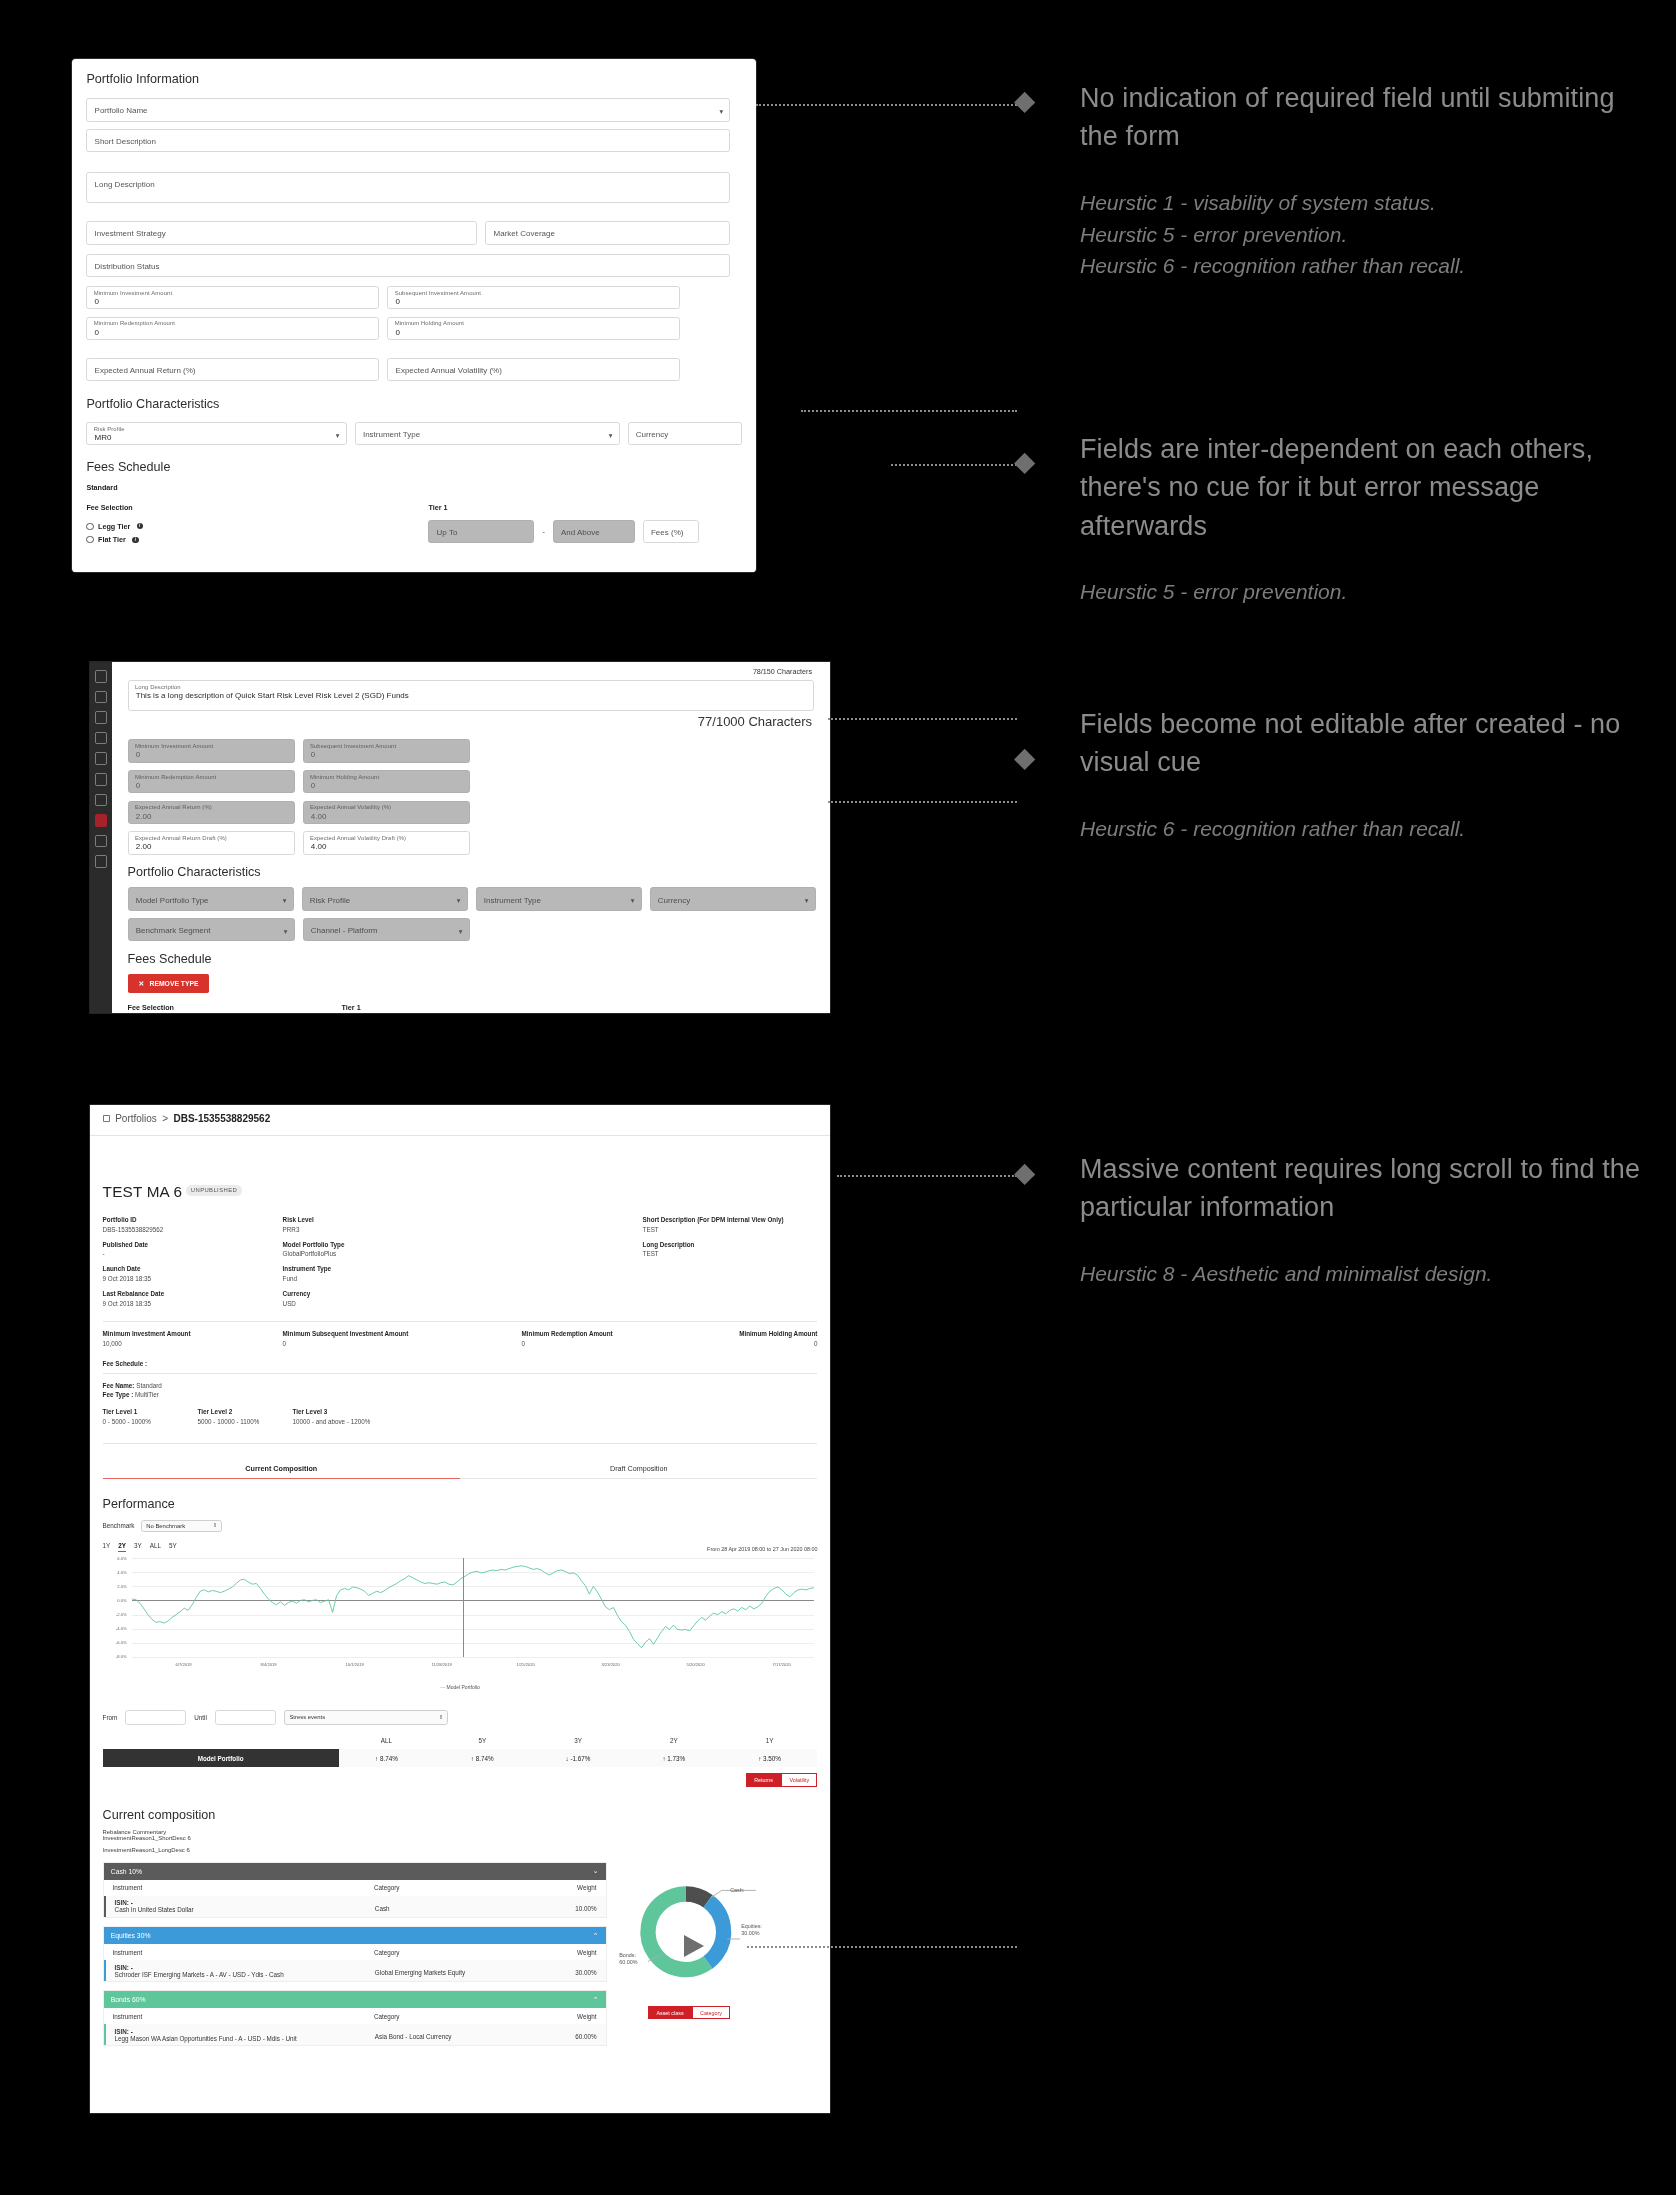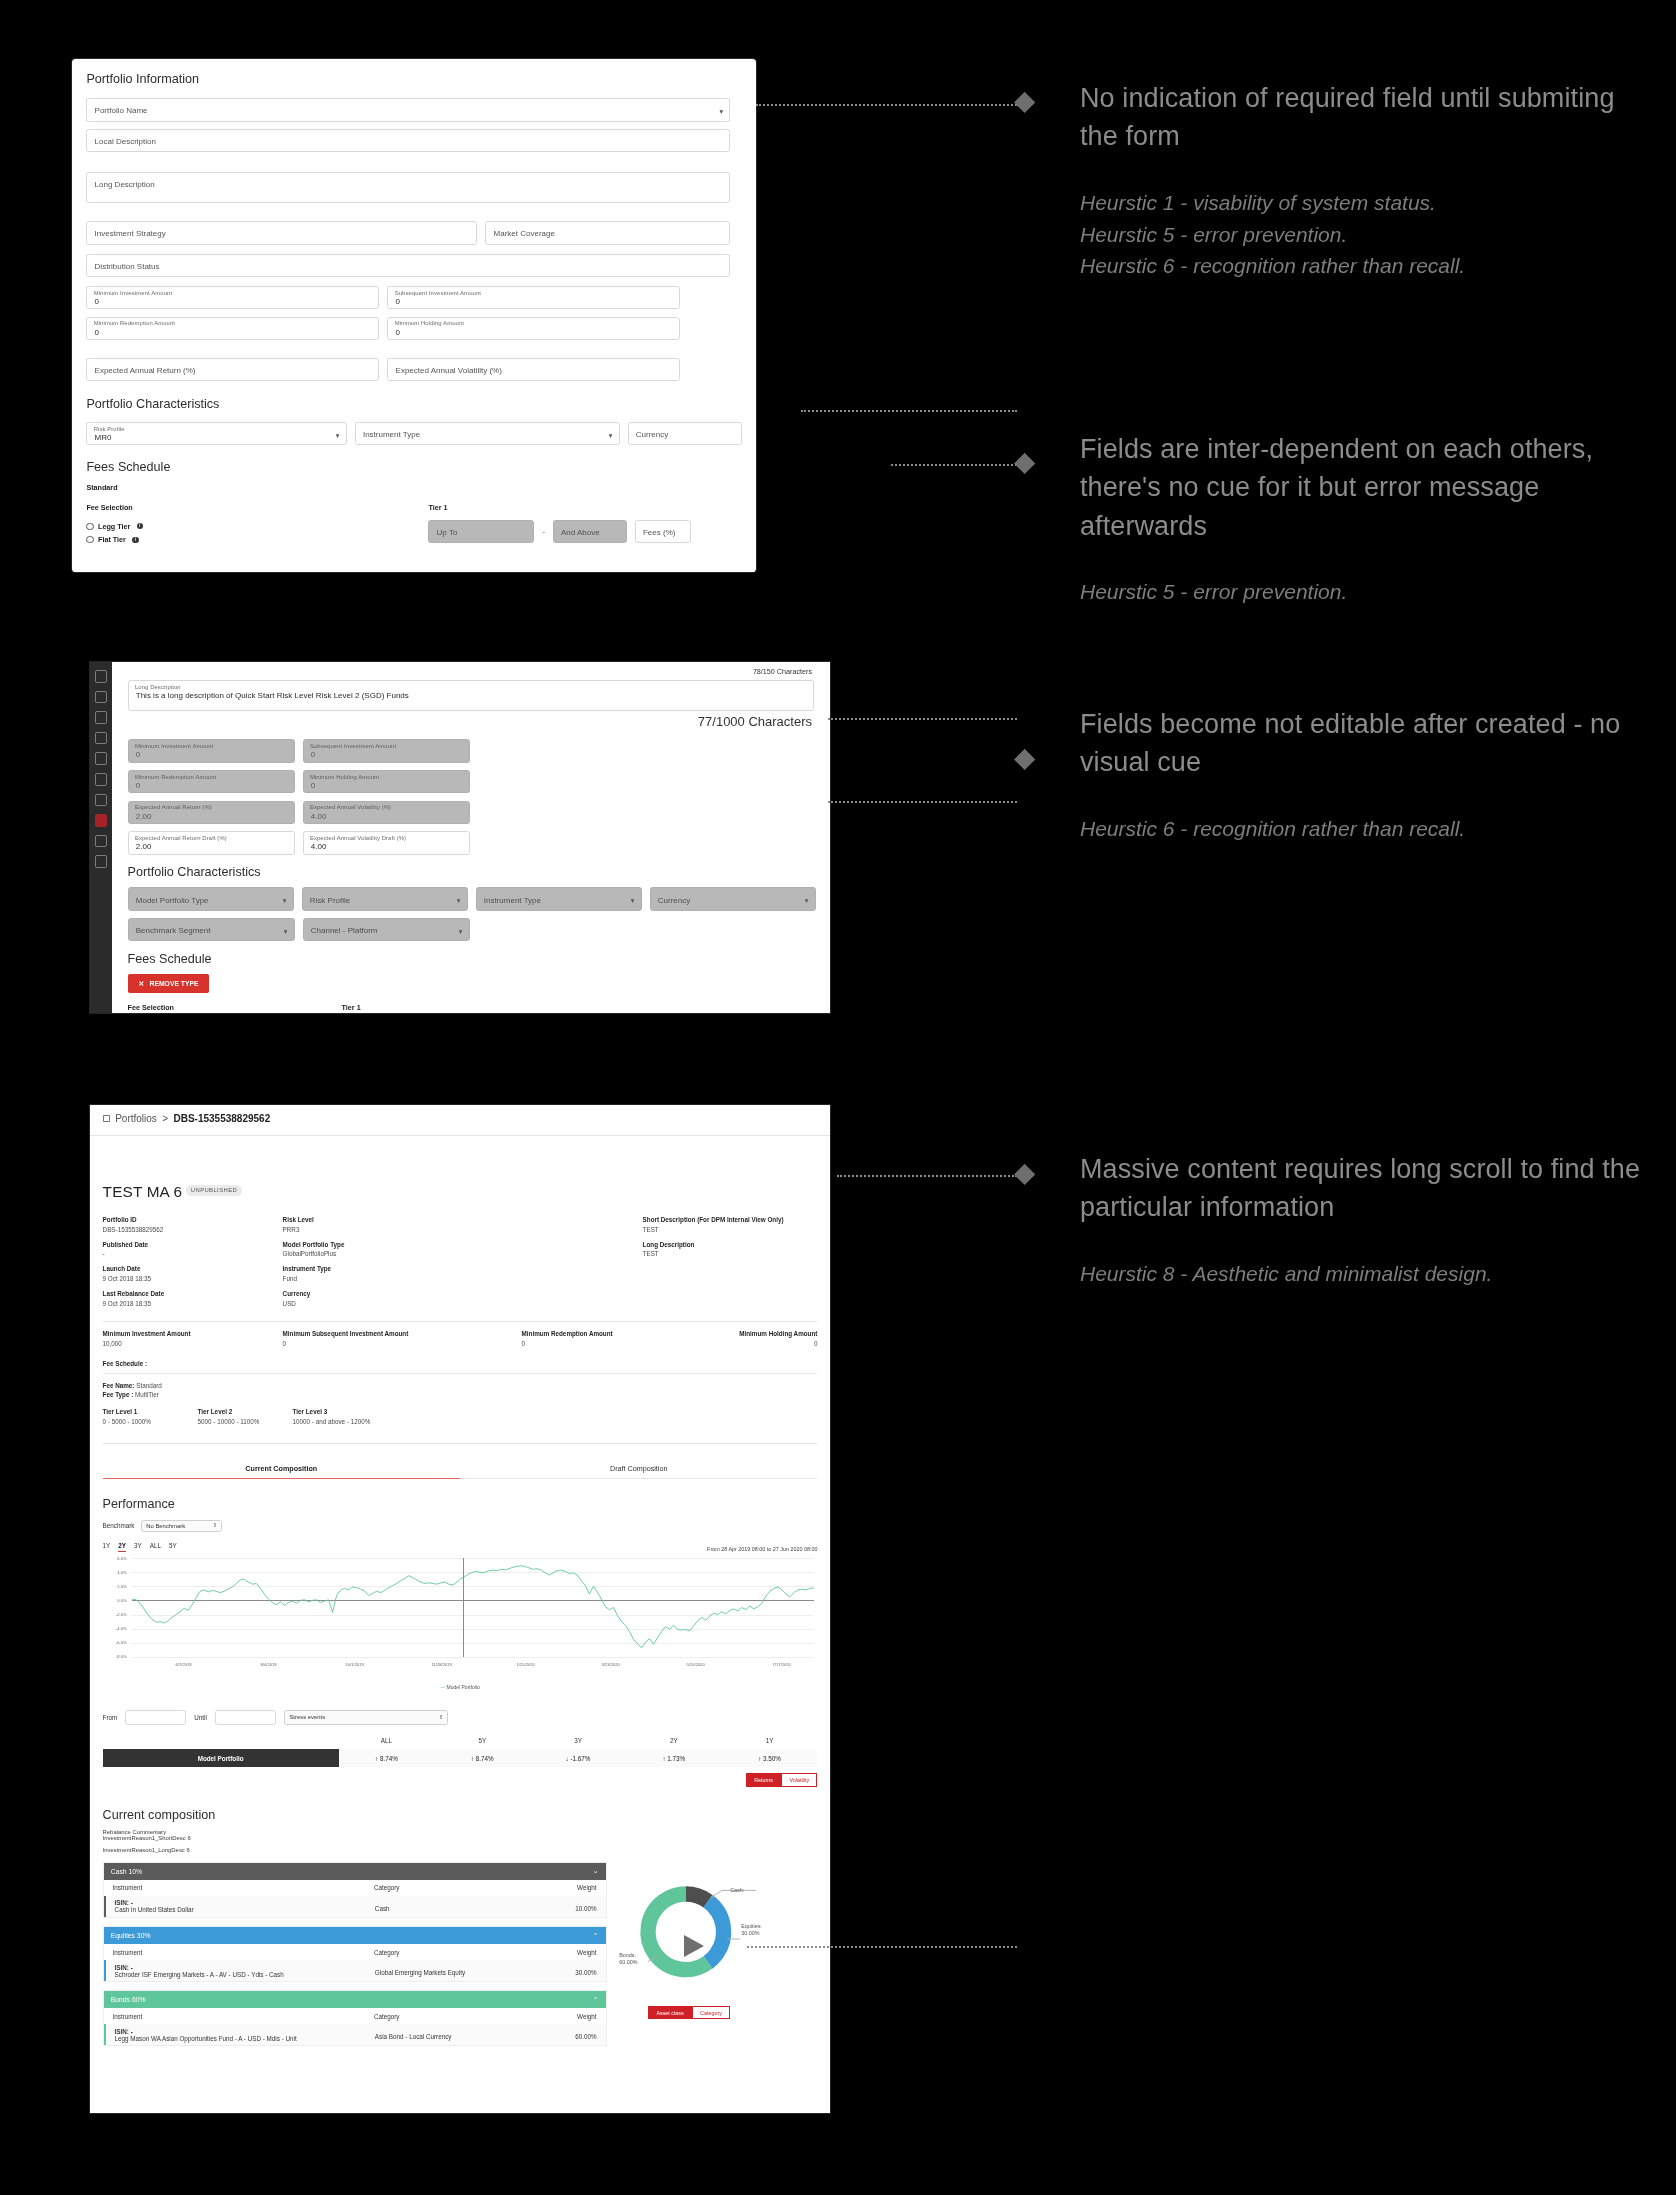--- a/index.html
+++ b/index.html
@@ -157,21 +157,21 @@
     <div style="padding:12.6px 14.4px 0 14.4px;">
       <div class="sect-title">Portfolio Information</div>
 
       <div class="fld" style="margin-top:12.6px; width:644px;">
         <div class="ph">Portfolio Name</div>
         <div class="caret">▾</div>
       </div>
 
 
       <div class="fld" style="margin-top:7.2px; width:644px;">
-        <div class="ph">Local Description</div>
+        <div class="ph">Short Description</div>
       </div>
 
       <div class="fld" style="margin-top:20px; width:644px; height:31px;">
         <div class="ph">Long Description</div>
       </div>
 
       <div class="row" style="margin-top:18px;">
         <div class="fld" style="width:391px;">
           <div class="ph">Investment Strategy</div>
         </div>
@@ -249,21 +249,21 @@
             <span class="info">i</span>
           </div>
         </div>
         <div style="flex:1;">
           <div class="mini-h">Tier 1</div>
           <div class="row" style="margin-top:8px; align-items:center;">
             <div class="fld grey" style="width:106px; height:23.4px;">
               <div class="ph">Up To</div>
             </div>
             <span style="font-size:7.2px;color:#444;">-</span>
-            <div class="fld grey" style="width:74px; height:23.4px;">
+            <div class="fld grey" style="width:82px; height:23.4px;">
               <div class="ph">And Above</div>
             </div>
             <div class="fld" style="width:56px; height:23.4px;padding-left:43px;">
               <div class="ph">Fees (%)</div>
             </div>
           </div>
 
         </div>
       </div>
     </div>

